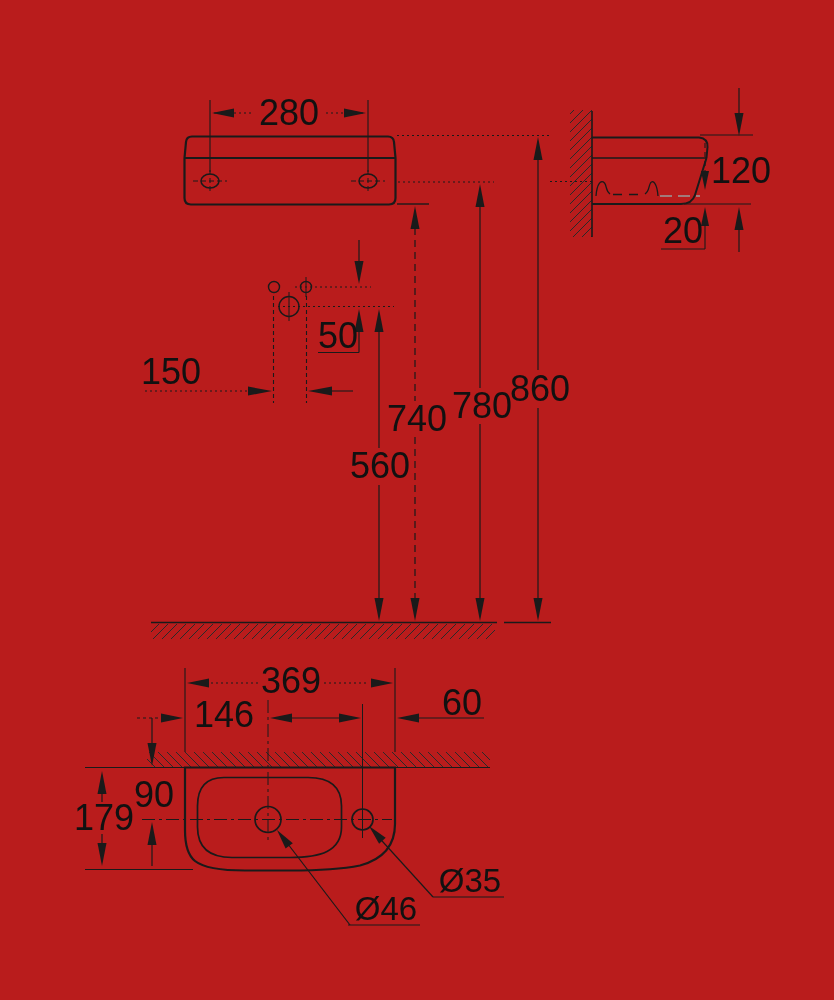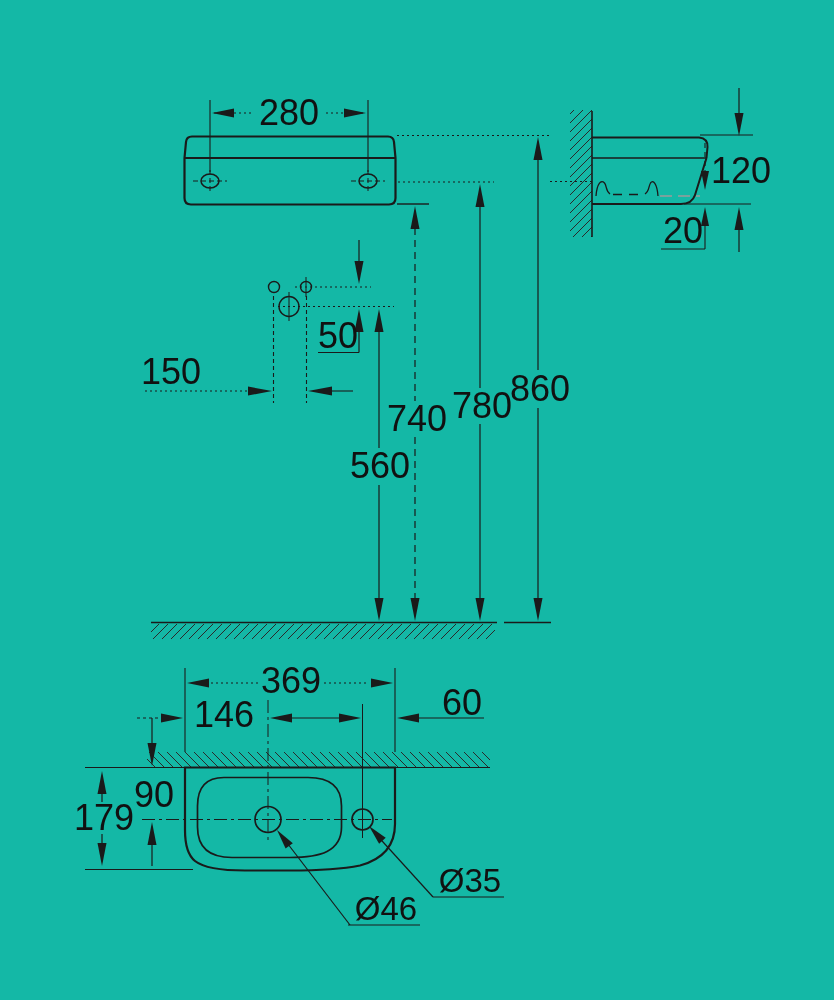--- a/index.html
+++ b/index.html
@@ -1,16 +1,16 @@
 <!DOCTYPE html>
 <html><head>
 <meta charset="utf-8">
 <style>
   html,body{margin:0;padding:0;background:#fff;}
-  .canvas{width:834px;height:1000px;position:relative;background:#14b8a6;overflow:hidden;}
+  .canvas{width:834px;height:1000px;position:relative;background:#b91c1c;overflow:hidden;}
   svg{display:block;}
   text{font-family:"Liberation Sans","DejaVu Sans",sans-serif;fill:#111;}
   .dim-label{font-size:36px;}
   .dim-label-sm{font-size:33px;}
 </style>
 </head>
 <body>
 
 <div class="canvas">
 <svg width="834" height="1000" viewBox="0 0 834 1000">

